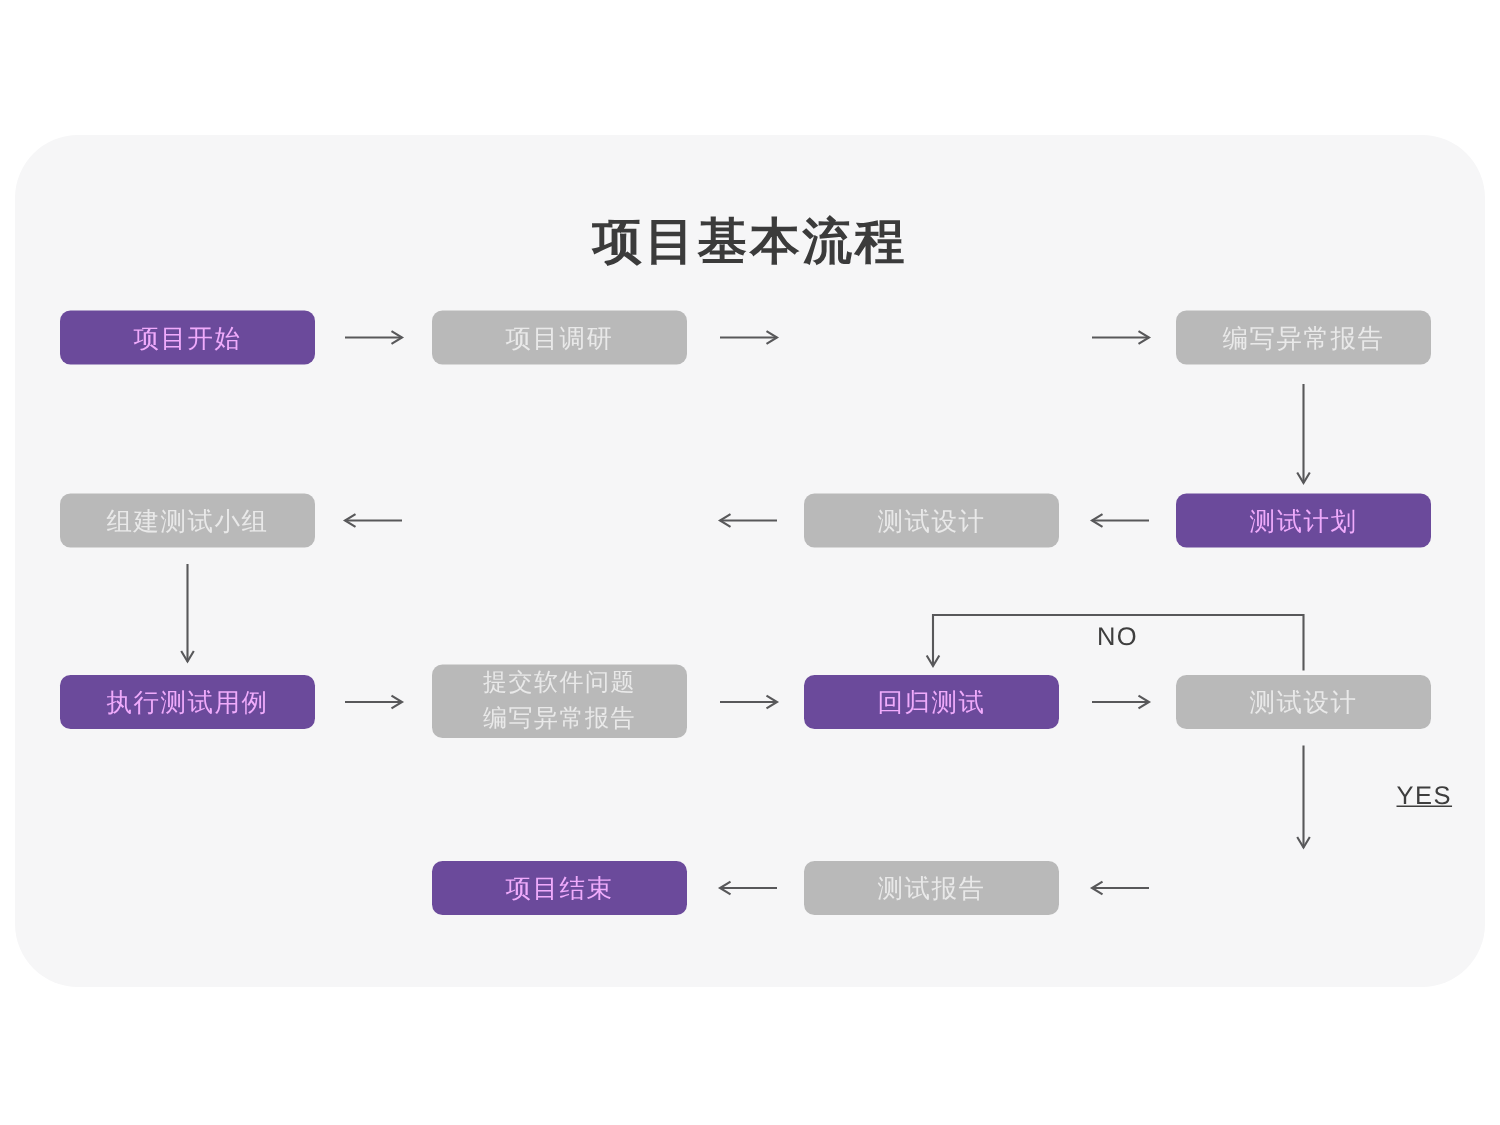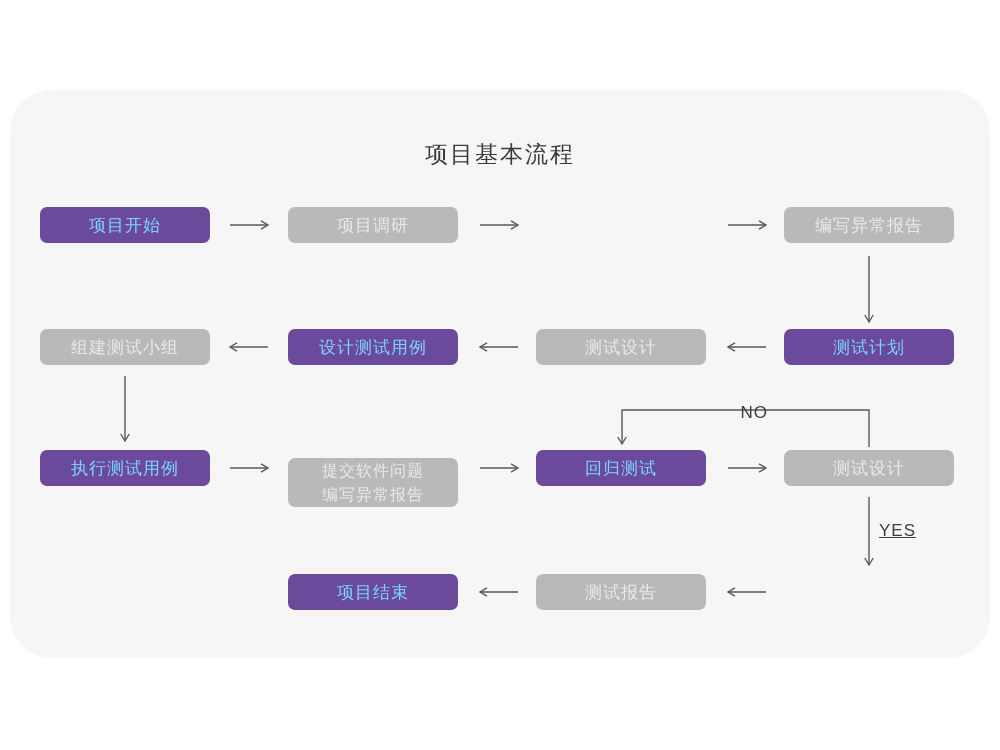--- a/index.html
+++ b/index.html
@@ -6,39 +6,39 @@
   .stage{
     position:relative;width:1000px;height:750px;overflow:hidden;
     font-family:"Liberation Sans","DejaVu Sans",sans-serif;background:#ffffff;
   }
   .panel{
     position:absolute;left:10px;top:90px;width:980px;height:568px;
     background:#f6f6f7;border-radius:42px;
   }
   .title{
     position:absolute;left:10px;top:139px;width:980px;margin:0;
-    text-align:center;font-size:23px;font-weight:400;color:#3b3b3b;
+    text-align:center;font-size:33px;font-weight:700;color:#3b3b3b;
     letter-spacing:2px;
   }
   .edges{position:absolute;left:0;top:0;width:1000px;height:750px;pointer-events:none;}
   .node{
     position:absolute;width:170px;height:36px;border-radius:7px;
     display:flex;align-items:center;justify-content:center;
     font-size:17px;letter-spacing:1px;box-sizing:border-box;
   }
-  .node.purple{background:#6b4a9b;color:#7dd3fc;}
+  .node.purple{background:#6b4a9b;color:#f0abfc;}
   .node.gray{background:#b9b9b9;color:#e9e9e9;}
-  .node.tall{top:443px;height:49px;flex-direction:column;font-size:16px;line-height:1.45;margin-top:15px;}
+  .node.tall{top:443px;height:49px;flex-direction:column;font-size:16px;line-height:1.45;}
   .c1{left:40px}.c2{left:288px}.c3{left:536px}.c4{left:784px}
   .r1{top:207px}.r2{top:329px}.r3{top:450px}.r4{top:574px}
   .edge-label{
     position:absolute;color:#3e3e3e;font-size:17px;letter-spacing:1px;
   }
-  .edge-label.no{left:722px;top:403px;width:46px;text-align:right;}
-  .edge-label.yes{left:879px;top:521px;text-decoration:underline;}
+  .edge-label.no{left:722px;top:415px;width:46px;text-align:center;}
+  .edge-label.yes{left:931px;top:521px;text-decoration:underline;}
 </style>
 </head>
 <body>
 
 <div class="stage">
 
   <div class="panel"></div>
 
   <h1 class="title">项目基本流程</h1>
 
@@ -76,21 +76,20 @@
   </svg>
 
   <span class="edge-label no">NO</span>
   <span class="edge-label yes">YES</span>
 
   <div class="node purple c1 r1">项目开始</div>
   <div class="node gray c2 r1">项目调研</div>
   <div class="node gray c4 r1">编写异常报告</div>
 
   <div class="node gray c1 r2">组建测试小组</div>
-  <div class="node purple c2 r2">设计测试用例</div>
   <div class="node gray c3 r2">测试设计</div>
   <div class="node purple c4 r2">测试计划</div>
 
   <div class="node purple c1 r3">执行测试用例</div>
   <div class="node gray tall c2">
     <span>提交软件问题</span>
     <span>编写异常报告</span>
   </div>
   <div class="node purple c3 r3">回归测试</div>
   <div class="node gray c4 r3">测试设计</div>

